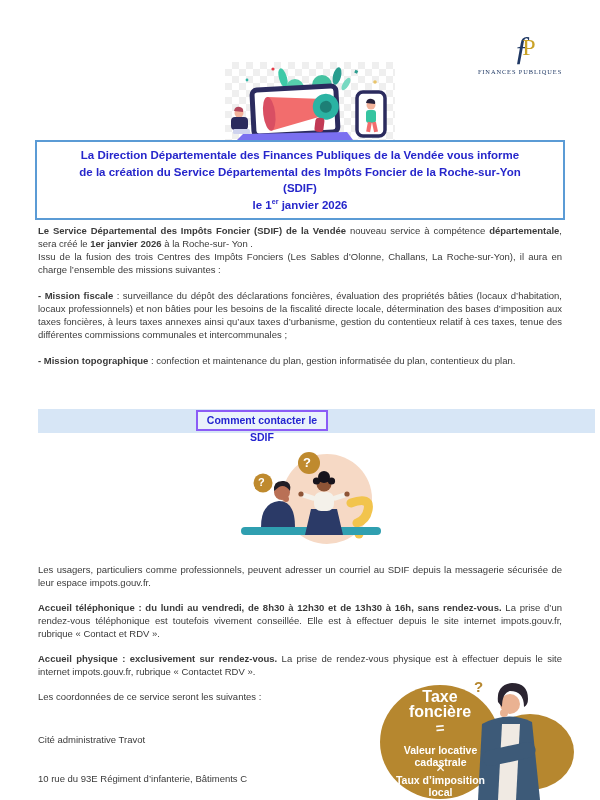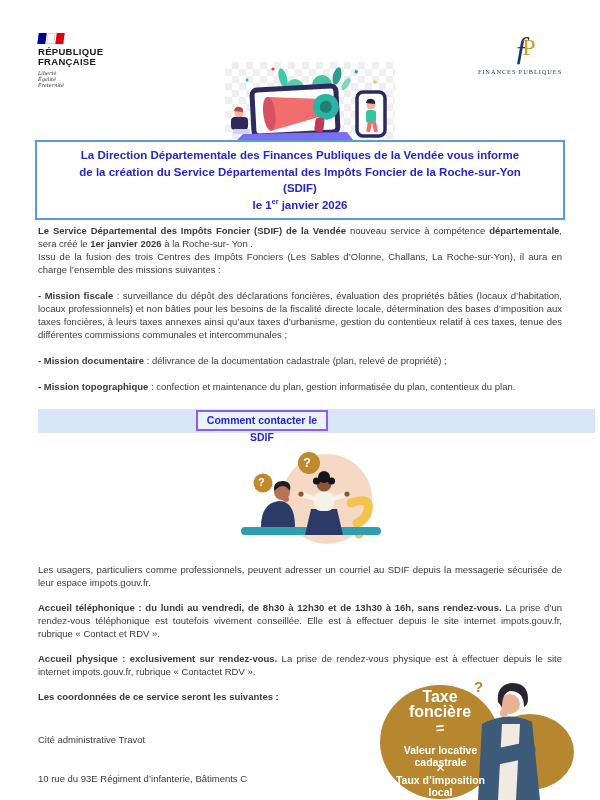--- a/index.html
+++ b/index.html
@@ -57,54 +57,40 @@
   
   .people-ill { position: absolute; left: 235px; top: 447px; width: 160px; height: 100px; }
   .people-ill svg { position: absolute; inset: 0; }
   .q-text { position: absolute; color: #fff; font-weight: 800; }
   .q1 { left: 23px; top: 29px; font-size: 11px; }
   .q2 { left: 68px; top: 8px; font-size: 13px; }
 
   
   .sec2 { position: absolute; left: 38px; top: 563px; width: 524px; font-size: 9.5px; line-height: 13px; text-align: justify; }
   .sec2 .p { margin-bottom: 12px; }
-  .coord { font-weight: 700; margin-bottom: 4px; text-align: left; }
+  .coord { font-weight: 400; margin-bottom: 4px; text-align: left; }
   .address { text-align: left; white-space: pre-wrap; }
   .address div { line-height: 13px; }
 
   
   .taxe-ill { position: absolute; left: 378px; top: 676px; width: 216px; height: 124px; }
   .taxe-ill svg { position: absolute; inset: 0; }
   .tx { position: absolute; color: #ffffff; font-weight: 800; text-align: center; }
   .tx-title { left: 27px; top: 13px; width: 70px; font-size: 16px; line-height: 15px; }
   .tx-eq { left: 27px; top: 43px; width: 70px; font-size: 15px; transform: rotate(-6deg); }
   .tx-f1 { left: 10px; top: 68px; width: 105px; font-size: 10.5px; line-height: 12px; }
   .tx-times { left: 10px; top: 85px; width: 105px; font-size: 12px; }
   .tx-f2 { left: 5px; top: 98px; width: 115px; font-size: 10.5px; line-height: 12px; }
   .tx-q { left: 96px; top: 2px; color: #b6872f; font-size: 15px; text-align: left; }
 </style>
 </head>
 <body>
 
 <div class="page">
 
-  <div class="logo-rf">
-    <div class="rf-flag">
-      <span class="b"></span>
-        <span class="w"></span>
-        <span class="r"></span>
-    </div>
-    <div class="rf-name">RÉPUBLIQUE</div>
-    <div class="rf-name">FRANÇAISE</div>
-    <div class="rf-motto">
-      <div>Liberté</div>
-      <div>Égalité</div>
-      <div>Fraternité</div>
-    </div>
-  </div>
 
   <div class="logo-fp">
     <div class="fp-mono">
       <svg width="104" height="38" viewBox="0 0 104 38">
         <text x="54" y="31" font-family="Liberation Serif, serif" font-style="italic" font-size="34" fill="#1f3864" text-anchor="middle">ƒ</text>
         <text x="61" y="27" font-family="Liberation Serif, serif" font-size="24" fill="#c9a227" text-anchor="middle">P</text>
       </svg>
     </div>
     <div class="fp-label">FINANCES PUBLIQUES</div>
   </div>
@@ -158,21 +144,20 @@
     <div>La Direction Départementale des Finances Publiques de la Vendée vous informe</div>
     <div>de la création du Service Départemental des Impôts Foncier de la Roche-sur-Yon</div>
     <div>(SDIF)</div>
     <div><span>le 1</span><span><sup>er</sup></span><span> janvier 2026</span></div>
   </div>
 
   <div class="content">
     <div class="p tight"><b>Le Service Départemental des Impôts Foncier (SDIF) de la Vendée</b><span> nouveau service à compétence </span><b>départementale</b><span>, sera créé le </span><b>1er janvier 2026</b><span> à la Roche-sur- Yon .</span></div>
     <div class="p"><span>Issu de la fusion des trois Centres des Impôts Fonciers (Les Sables d’Olonne, Challans,  La Roche-sur-Yon), il aura en charge l’ensemble des missions suivantes :</span></div>
     <div class="p"><b>- Mission fiscale</b><span> : surveillance du dépôt des déclarations foncières, évaluation des propriétés bâties (locaux d’habitation, locaux professionnels) et non bâties pour les besoins de la fiscalité directe locale, détermination des bases d’imposition aux taxes foncières, à leurs taxes annexes ainsi qu’aux taxes d’urbanisme, gestion du contentieux relatif à ces taxes, tenue des différentes commissions communales et intercommunales ;</span></div>
-    <div class="p"><b>- Mission documentaire</b><span> : délivrance de la documentation cadastrale (plan, relevé de propriété) ;</span></div>
     <div class="p"><b>- Mission topographique</b><span> : confection et maintenance du plan, gestion informatisée du plan, contentieux du plan.</span></div>
   </div>
 
   <div class="band"></div>
   <div class="contact-box">Comment contacter le SDIF</div>
 
   <div class="people-ill">
     <svg viewBox="0 0 160 100">
       <circle cx="92" cy="52" r="45" fill="#f6d9c5"></circle>
 

